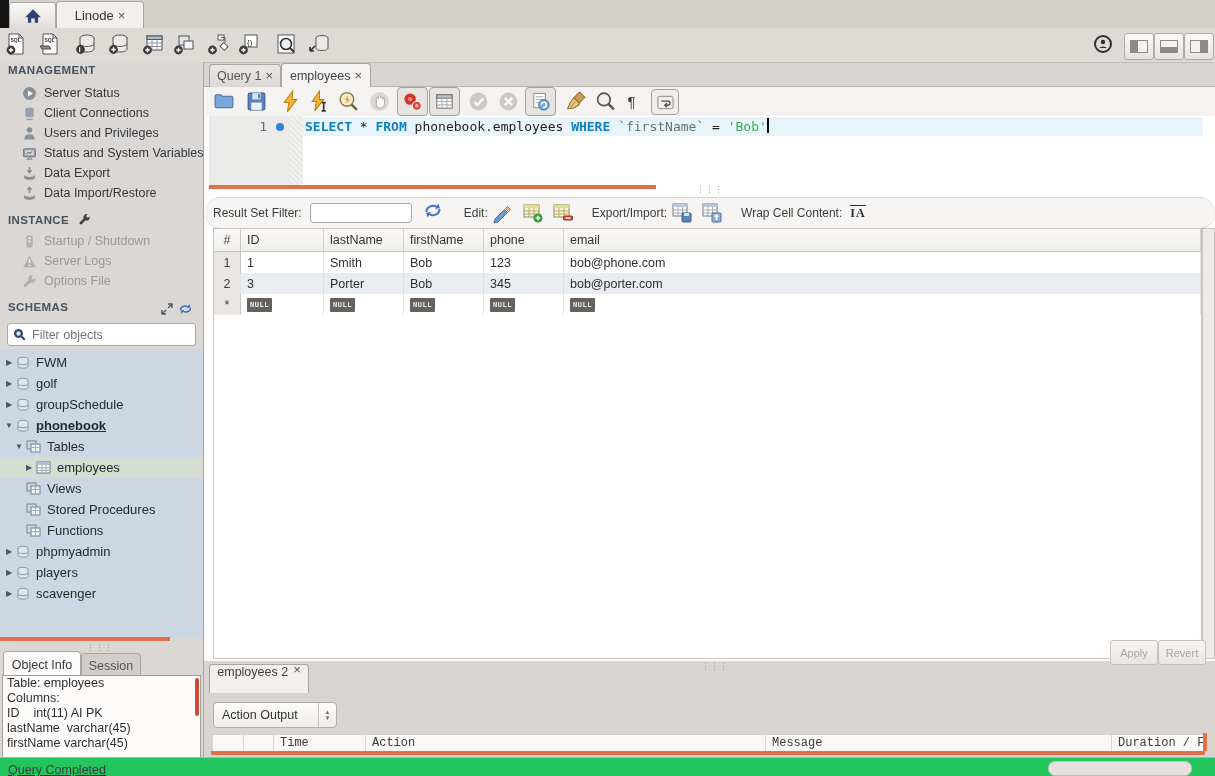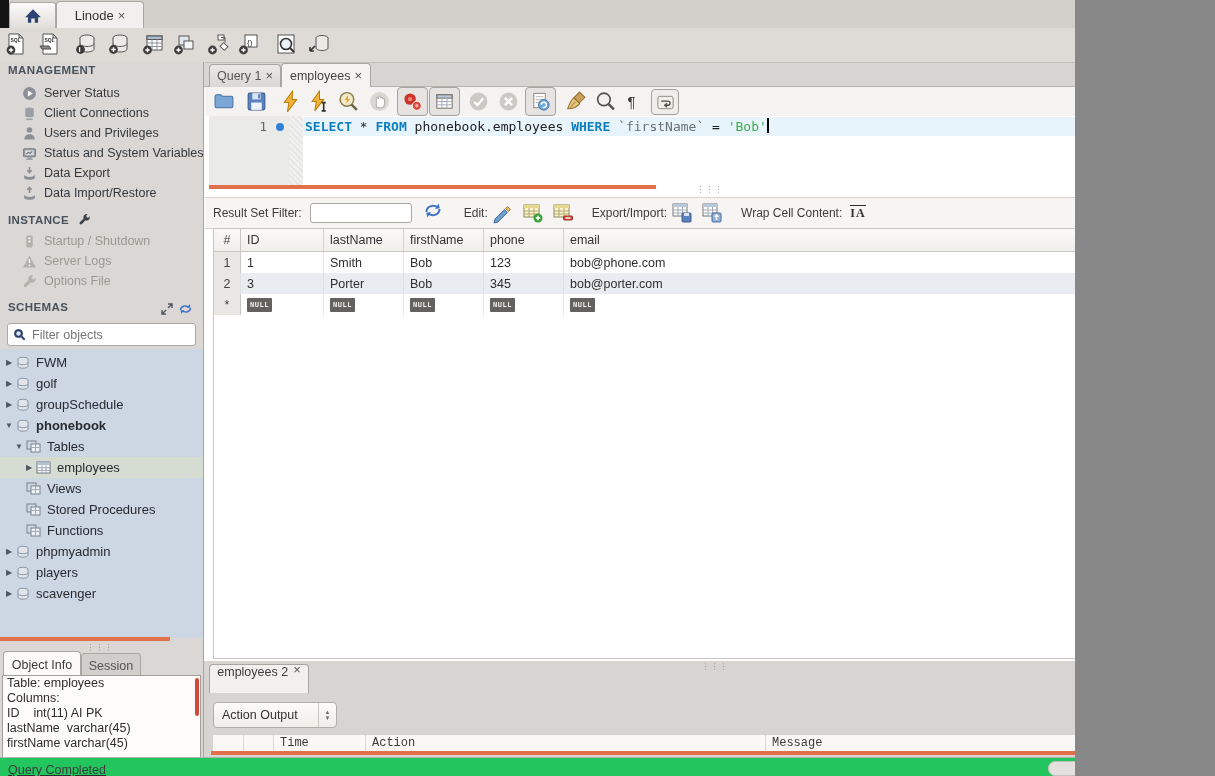--- a/index.html
+++ b/index.html
@@ -1,16 +1,16 @@
 <!DOCTYPE html>
 <html><head>
 <meta charset="utf-8">
 <style>
   html,body{margin:0;padding:0;background:#888;}
-  #app{position:relative;width:1075px;height:776px;background:#d8d4d1;
+  #app{position:relative;width:1215px;height:776px;background:#d8d4d1;
        font-family:"Liberation Sans",sans-serif;font-size:12px;color:#2d2d2d;
        overflow:hidden;-webkit-font-smoothing:antialiased;}
   .abs{position:absolute;}
   svg{display:block;}
 
   
   .toptabbar{position:absolute;left:0;top:0;width:1215px;height:28px;background:#d3cfcb;border-bottom:1px solid #b3afab;}
   .blackstrip{position:absolute;left:0;top:0;width:9px;height:28px;background:#141414;}
   .hometab{position:absolute;left:9px;top:2px;width:45px;height:26px;background:linear-gradient(#fcfbfa,#e0dcd9);
            border:1px solid #aeaaa6;border-bottom:none;border-radius:3px 3px 0 0;display:flex;align-items:center;justify-content:center;}
@@ -37,21 +37,21 @@
   .filterbox{position:absolute;left:7px;top:323px;width:187px;height:21px;background:#fff;border:1px solid #aba7a3;
              border-radius:3px;display:flex;align-items:center;}
   .filterbox input{border:none;outline:none;flex:1;font:12.5px "Liberation Sans",sans-serif;color:#333;background:transparent;min-width:0;}
 
   .treearea{position:absolute;left:0;top:349px;width:203px;height:289px;background:#cdd6e3;}
   .tree-row{position:absolute;left:0;width:203px;height:21px;display:flex;align-items:center;white-space:nowrap;overflow:hidden;}
   .tree-row.sel{background:#d5dcd2;}
   .tw-arrow{width:10px;font-size:8px;color:#4d5560;text-align:center;flex:0 0 auto;}
   .tw-icon{margin:0 6px 0 2px;flex:0 0 auto;}
   .tw-label{font-size:13px;color:#272b30;}
-  .bold{font-weight:bold;}
+  .bold{font-weight:bold;text-decoration:underline;}
 
   .orange-hbar{background:#e2714b;}
   .splitdots{color:#9a968f;font-size:8px;letter-spacing:1px;text-align:center;}
 
   
   .infotab{position:absolute;display:flex;align-items:center;justify-content:center;border:1px solid #a9a5a1;border-bottom:none;
            border-radius:4px 4px 0 0;font-size:12.5px;color:#3a3a3a;}
   .infotab.active{background:#fbfaf8;}
   .infotab.inactive{background:#d2cecb;color:#555;}
   .infopanel{position:absolute;left:2px;top:675px;width:197px;height:81px;background:#fdfcfb;border:1px solid #a29e9a;overflow:hidden;}
@@ -86,21 +86,21 @@
   .codeline{position:absolute;left:100px;top:2px;font:13px "DejaVu Sans Mono",monospace;white-space:pre;}
   .tok-kw{color:#0d7fc0;font-weight:bold;}
   .tok-op{color:#222;}
   .tok-id{color:#222;}
   .tok-qid{color:#6a6f74;}
   .tok-str{color:#3fae4a;}
   .cursor{display:inline-block;width:2px;height:15px;background:#000;vertical-align:-2px;}
 
   
   .res-toolbar{position:absolute;left:205px;top:197px;width:1010px;height:30px;background:#f7f5f3;
-               border-top:1px solid #d6d2ce;border-bottom:1px solid #d6d2ce;display:flex;align-items:center;}
+               border-top:1px solid #d6d2ce;border-bottom:1px solid #d6d2ce;display:flex;align-items:center;border-radius:16px;}
   .rt-label{font-size:12px;color:#3c3c3c;white-space:nowrap;}
   .rt-input{width:94px;height:18px;background:#fff;border:1px solid #aba7a3;border-radius:3px;margin:0 8px;
             font:12px "Liberation Sans",sans-serif;outline:none;padding:0 3px;}
   .rt-ic{width:22px;height:22px;margin:0 4px;flex:0 0 auto;}
 
   
   .grid{position:absolute;left:213px;top:228px;width:989px;height:431px;background:#fff;border:1px solid #c9c5c1;box-sizing:border-box;}
   .g-row{display:flex;height:21px;}
   .g-head{height:22px;background:linear-gradient(#fbf9f8,#f1efec);border-bottom:1px solid #c9c5c1;}
   .gc{box-sizing:border-box;padding:0 6px;display:flex;align-items:center;font-size:12.5px;color:#2e2e2e;

